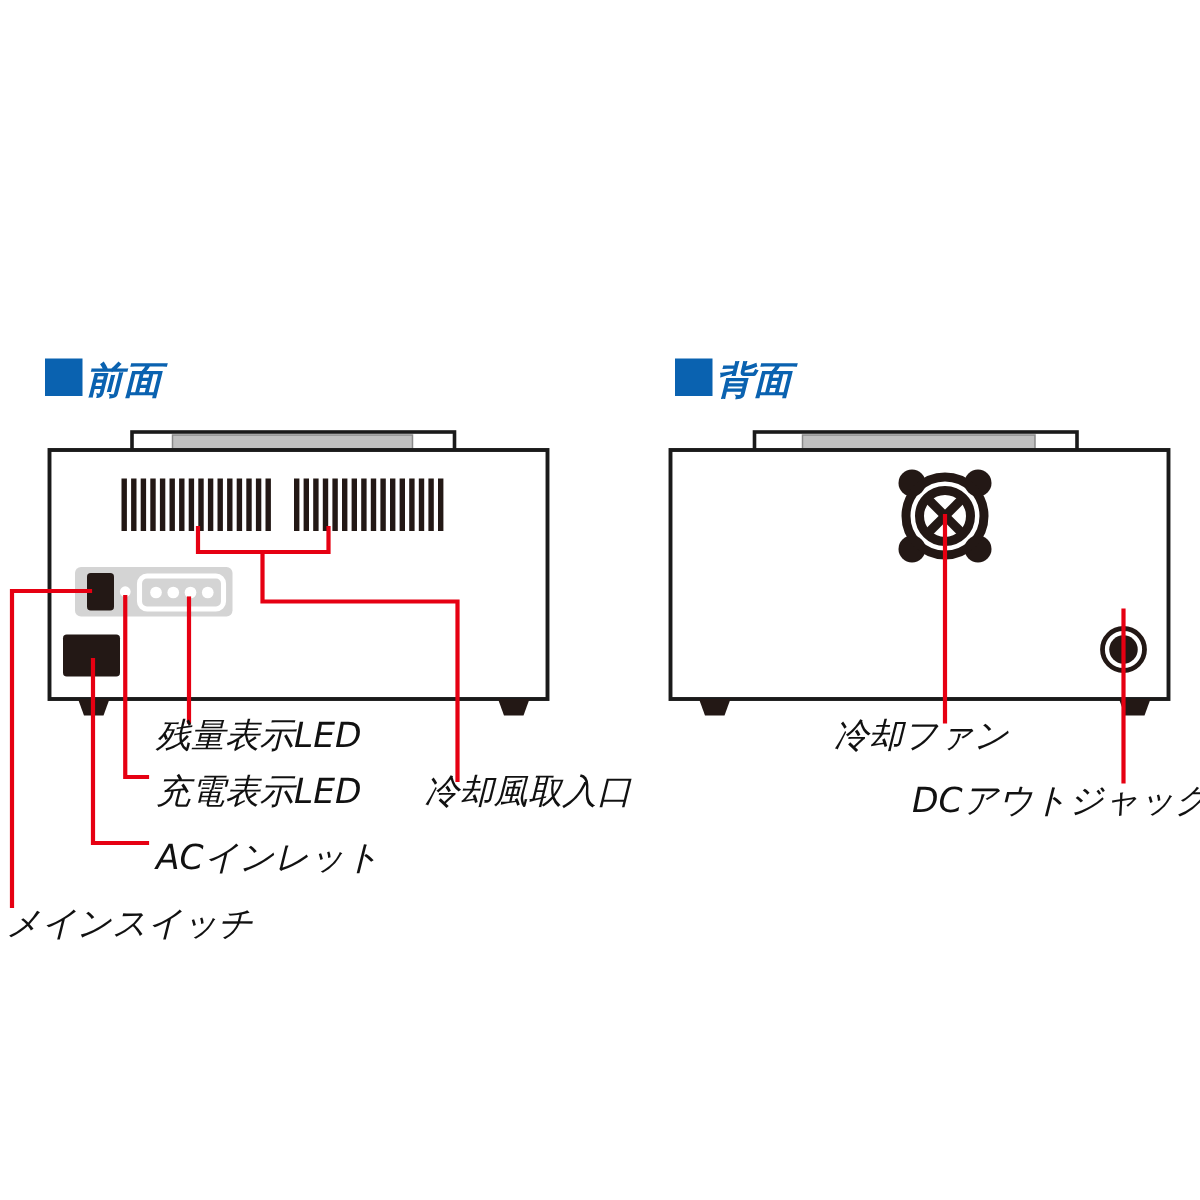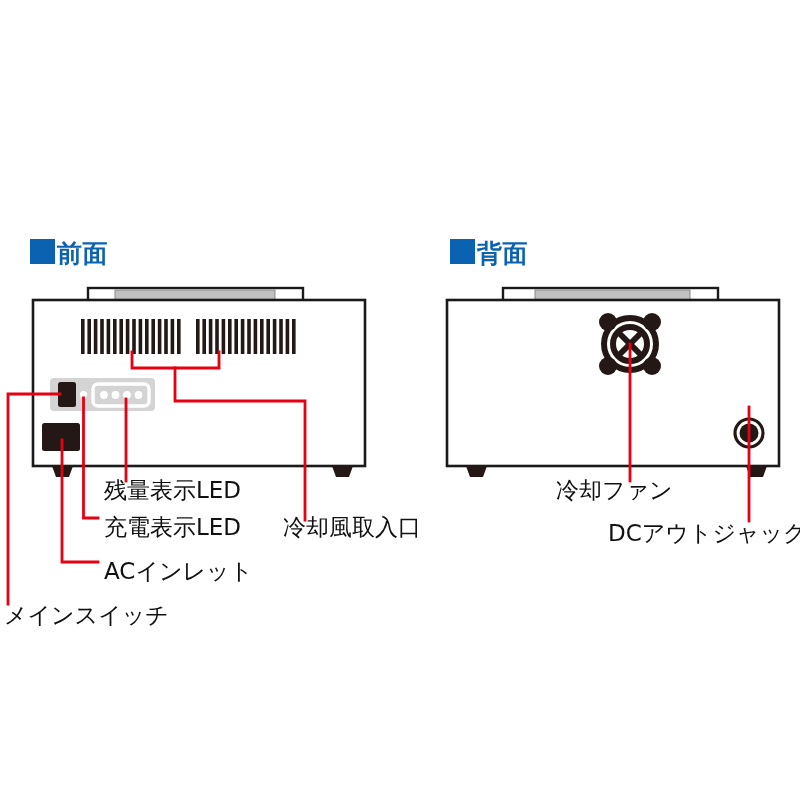--- a/index.html
+++ b/index.html
@@ -14,20 +14,21 @@
     position: relative;
     overflow: hidden;
     font-family: "Liberation Sans", "DejaVu Sans", sans-serif;
   }
   #diagram-root {
     position: absolute;
     left: 0;
     top: 0;
     width: 800px;
     height: 692px;
+    font-style: italic;
   }
   svg.figure {
     position: absolute;
     left: 0;
     top: 0;
     width: 800px;
     height: 800px;
     display: block;
   }
   .hdr-text {

